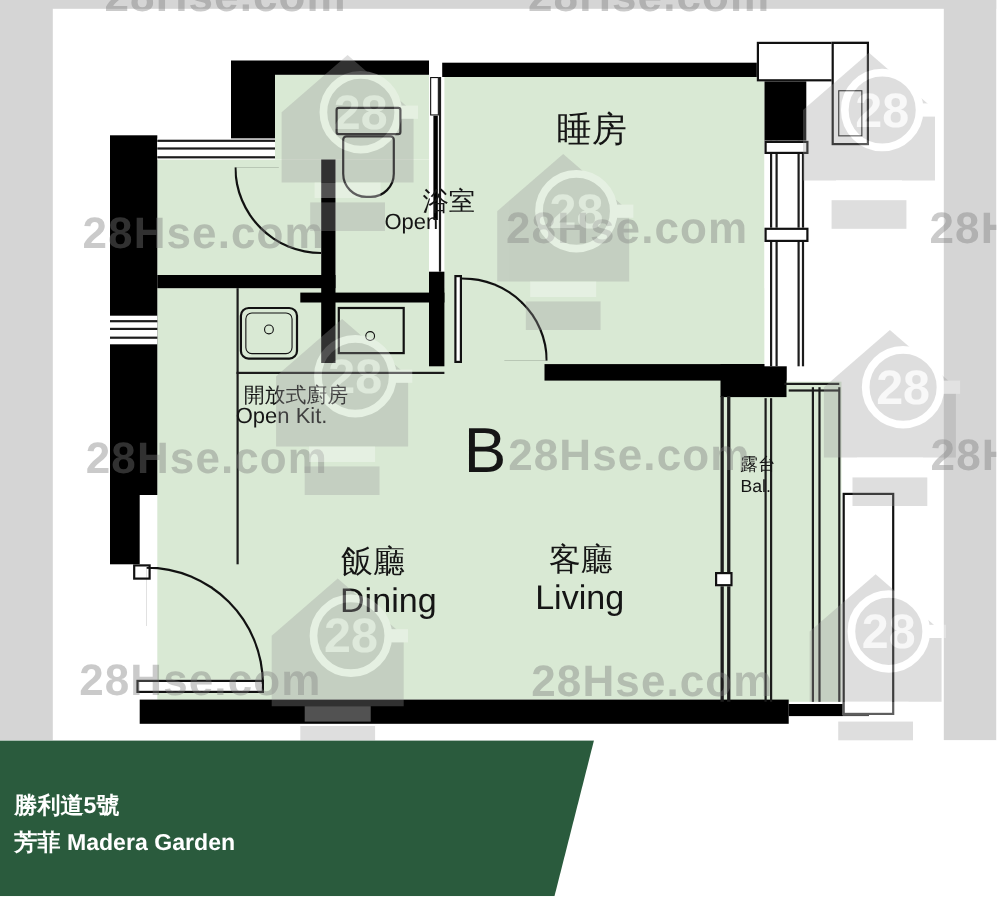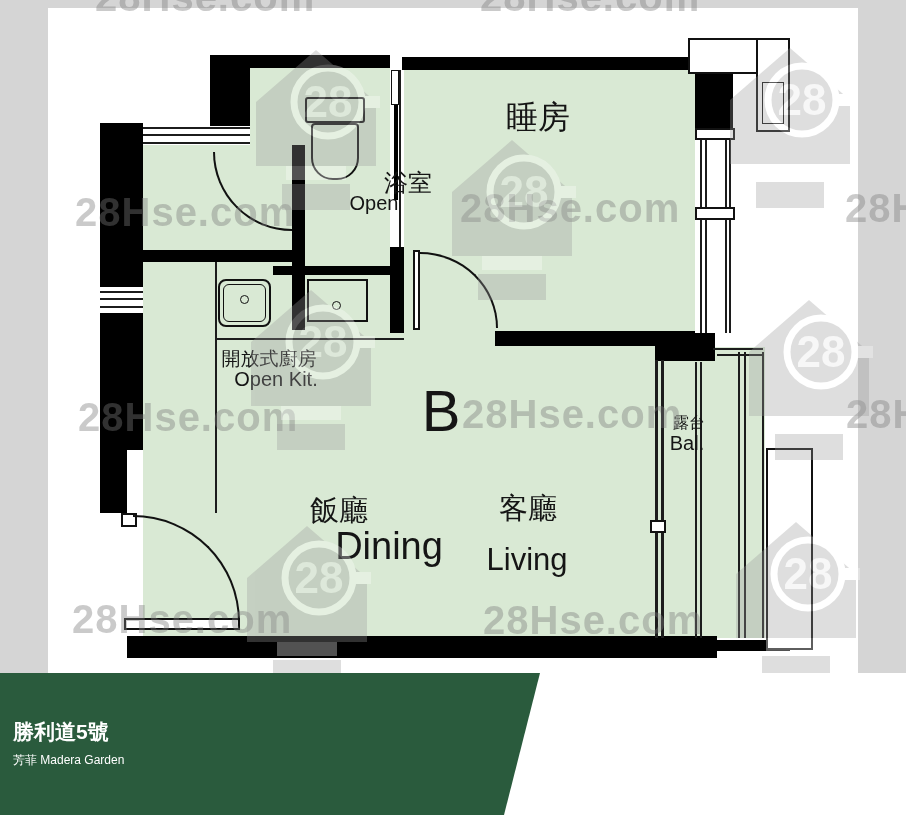--- a/index.html
+++ b/index.html
@@ -107,28 +107,28 @@
 
   <div class="box" style="left:688px;top:38px;width:102px;height:36px;"></div>
   <div class="box" style="left:756px;top:38px;width:34px;height:94px;"></div>
   <div class="box" style="left:762px;top:82px;width:22px;height:42px;border-width:1.5px;"></div>
   <div class="box" style="left:766px;top:448px;width:47px;height:202px;"></div>
 
   <div class="lbl" style="left:538px;top:118px;font-size:32px;">睡房</div>
   <div class="lbl" style="left:373px;top:183px;font-size:24px;margin-left:35px;">浴室</div>
   <div class="lbl" style="left:374px;top:203px;font-size:20px;">Open</div>
   <div class="lbl" style="left:269px;top:359px;font-size:19px;">開放式廚房</div>
-  <div class="lbl" style="left:276px;top:379px;font-size:20px;">Open Kit.</div>
+  <div class="lbl" style="left:256px;top:379px;font-size:20px;">Open Kit.</div>
   <div class="lbl" style="left:441px;top:410px;font-size:58px;font-weight:500;">B</div>
   <div class="lbl" style="left:339px;top:511px;font-size:29px;">飯廳</div>
-  <div class="lbl" style="left:353px;top:546px;font-size:38px;margin-left:36px;">Dining</div>
+  <div class="lbl" style="left:353px;top:546px;font-size:31px;">Dining</div>
   <div class="lbl" style="left:528px;top:509px;font-size:29px;">客廳</div>
-  <div class="lbl" style="left:527px;top:560px;font-size:31px;">Living</div>
+  <div class="lbl" style="left:527px;top:544px;font-size:31px;">Living</div>
   <div class="lbl" style="left:689px;top:423px;font-size:16px;">露台</div>
-  <div class="lbl" style="left:687px;top:443px;font-size:20px;">Bal.</div>
+  <div class="lbl" style="left:687px;top:443px;font-size:16px;">Bal.</div>
 
   <div id="wm-layer">
       <div class="wm-text" style="left: 95px; top: -25px;">28Hse.com</div>
       <div class="wm-text" style="left: 480px; top: -25px;">28Hse.com</div>
       <div class="wm-text" style="left: 75px; top: 190px;">28Hse.com</div>
       <div class="wm-text" style="left: 460px; top: 186px;">28Hse.com</div>
       <div class="wm-text" style="left: 845px; top: 186px;">28Hse.com</div>
       <div class="wm-text" style="left: 78px; top: 395px;">28Hse.com</div>
       <div class="wm-text" style="left: 462px; top: 392px;">28Hse.com</div>
       <div class="wm-text" style="left: 846px; top: 392px;">28Hse.com</div>
@@ -202,17 +202,17 @@
           <circle cx="76" cy="56" r="34" fill="none" stroke="#ffffff" stroke-width="7"></circle>
           <rect x="112" y="50" width="16" height="12" fill="#ffffff"></rect>
           <text x="76" y="71" font-size="44" font-weight="bold" fill="#e8e8e8" text-anchor="middle">28</text>
         </g>
       </svg>
     </div>
 
   <div id="footer-bar">
     <div id="footer-green" style="background: rgb(42, 91, 61);">
       <div class="ft" style="top:45px;font-size:21px;font-weight:bold;">勝利道5號</div>
-      <div class="ft" style="top:79px;font-size:12px;font-weight:400;text-align:right;">芳菲  Madera Garden</div>
+      <div class="ft" style="top:79px;font-size:21px;font-weight:700;text-align:right;">芳菲  Madera Garden</div>
     </div>
 
   </div>
 </div>
 
 </body></html>

